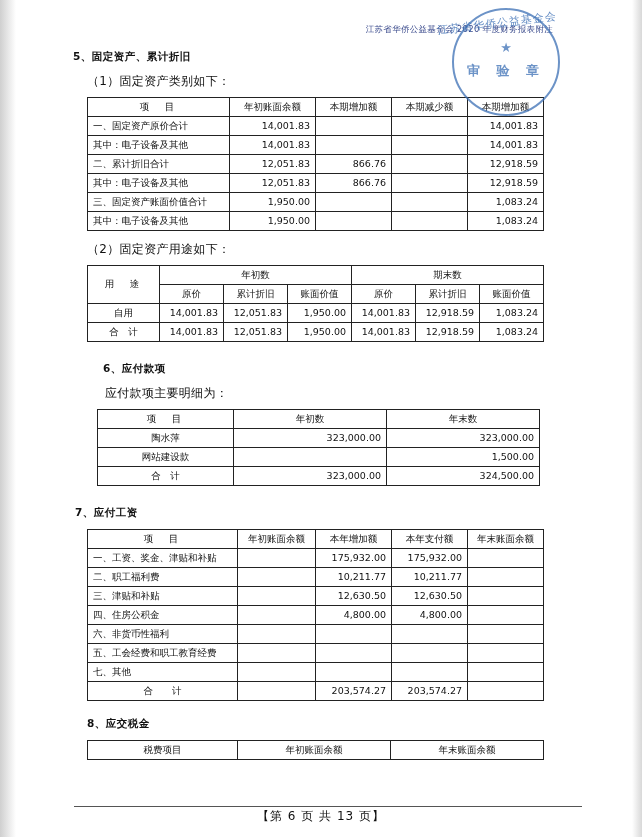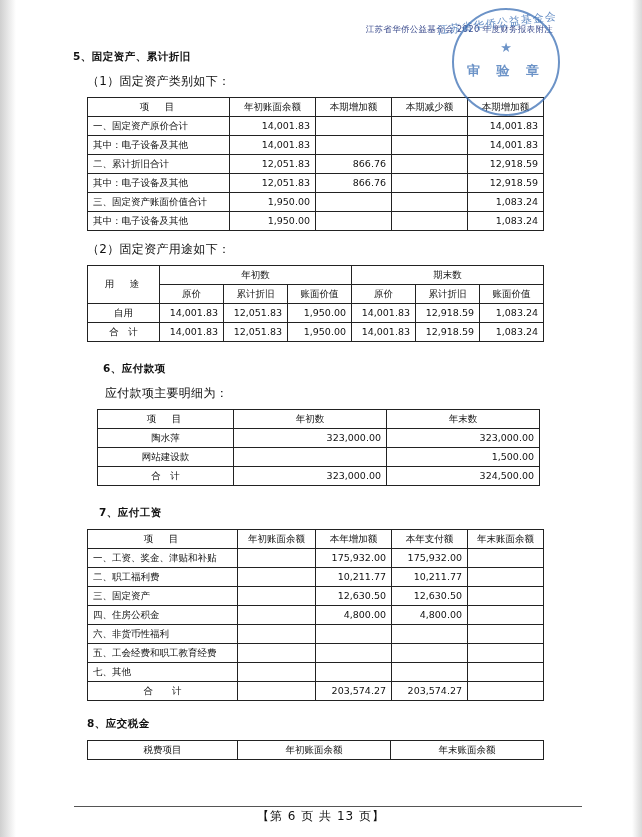--- a/index.html
+++ b/index.html
@@ -314,21 +314,21 @@
         <tr>
           <td class="c">合　计</td>
           <td class="r">323,000.00</td>
           <td class="r">324,500.00</td>
         </tr>
       </tbody>
     </table>
 
     <div class="gap-lg"></div>
 
-    <div class="section-title" style="margin-left:34px">7、应付工资</div>
+    <div class="section-title" style="margin-left:10px">7、应付工资</div>
 
     <table class="doc">
       <colgroup>
         <col style="width:150px">
         <col style="width:78px">
         <col style="width:76px">
         <col style="width:76px">
         <col style="width:76px">
       </colgroup>
       <tbody>
@@ -347,21 +347,21 @@
           <td class="r"></td>
         </tr>
         <tr>
           <td class="l">二、职工福利费</td>
           <td class="r"></td>
           <td class="r">10,211.77</td>
           <td class="r">10,211.77</td>
           <td class="r"></td>
         </tr>
         <tr>
-          <td class="l">三、固定资产</td>
+          <td class="l">三、津贴和补贴</td>
           <td class="r"></td>
           <td class="r">12,630.50</td>
           <td class="r">12,630.50</td>
           <td class="r"></td>
         </tr>
         <tr>
           <td class="l">四、住房公积金</td>
           <td class="r"></td>
           <td class="r">4,800.00</td>
           <td class="r">4,800.00</td>

